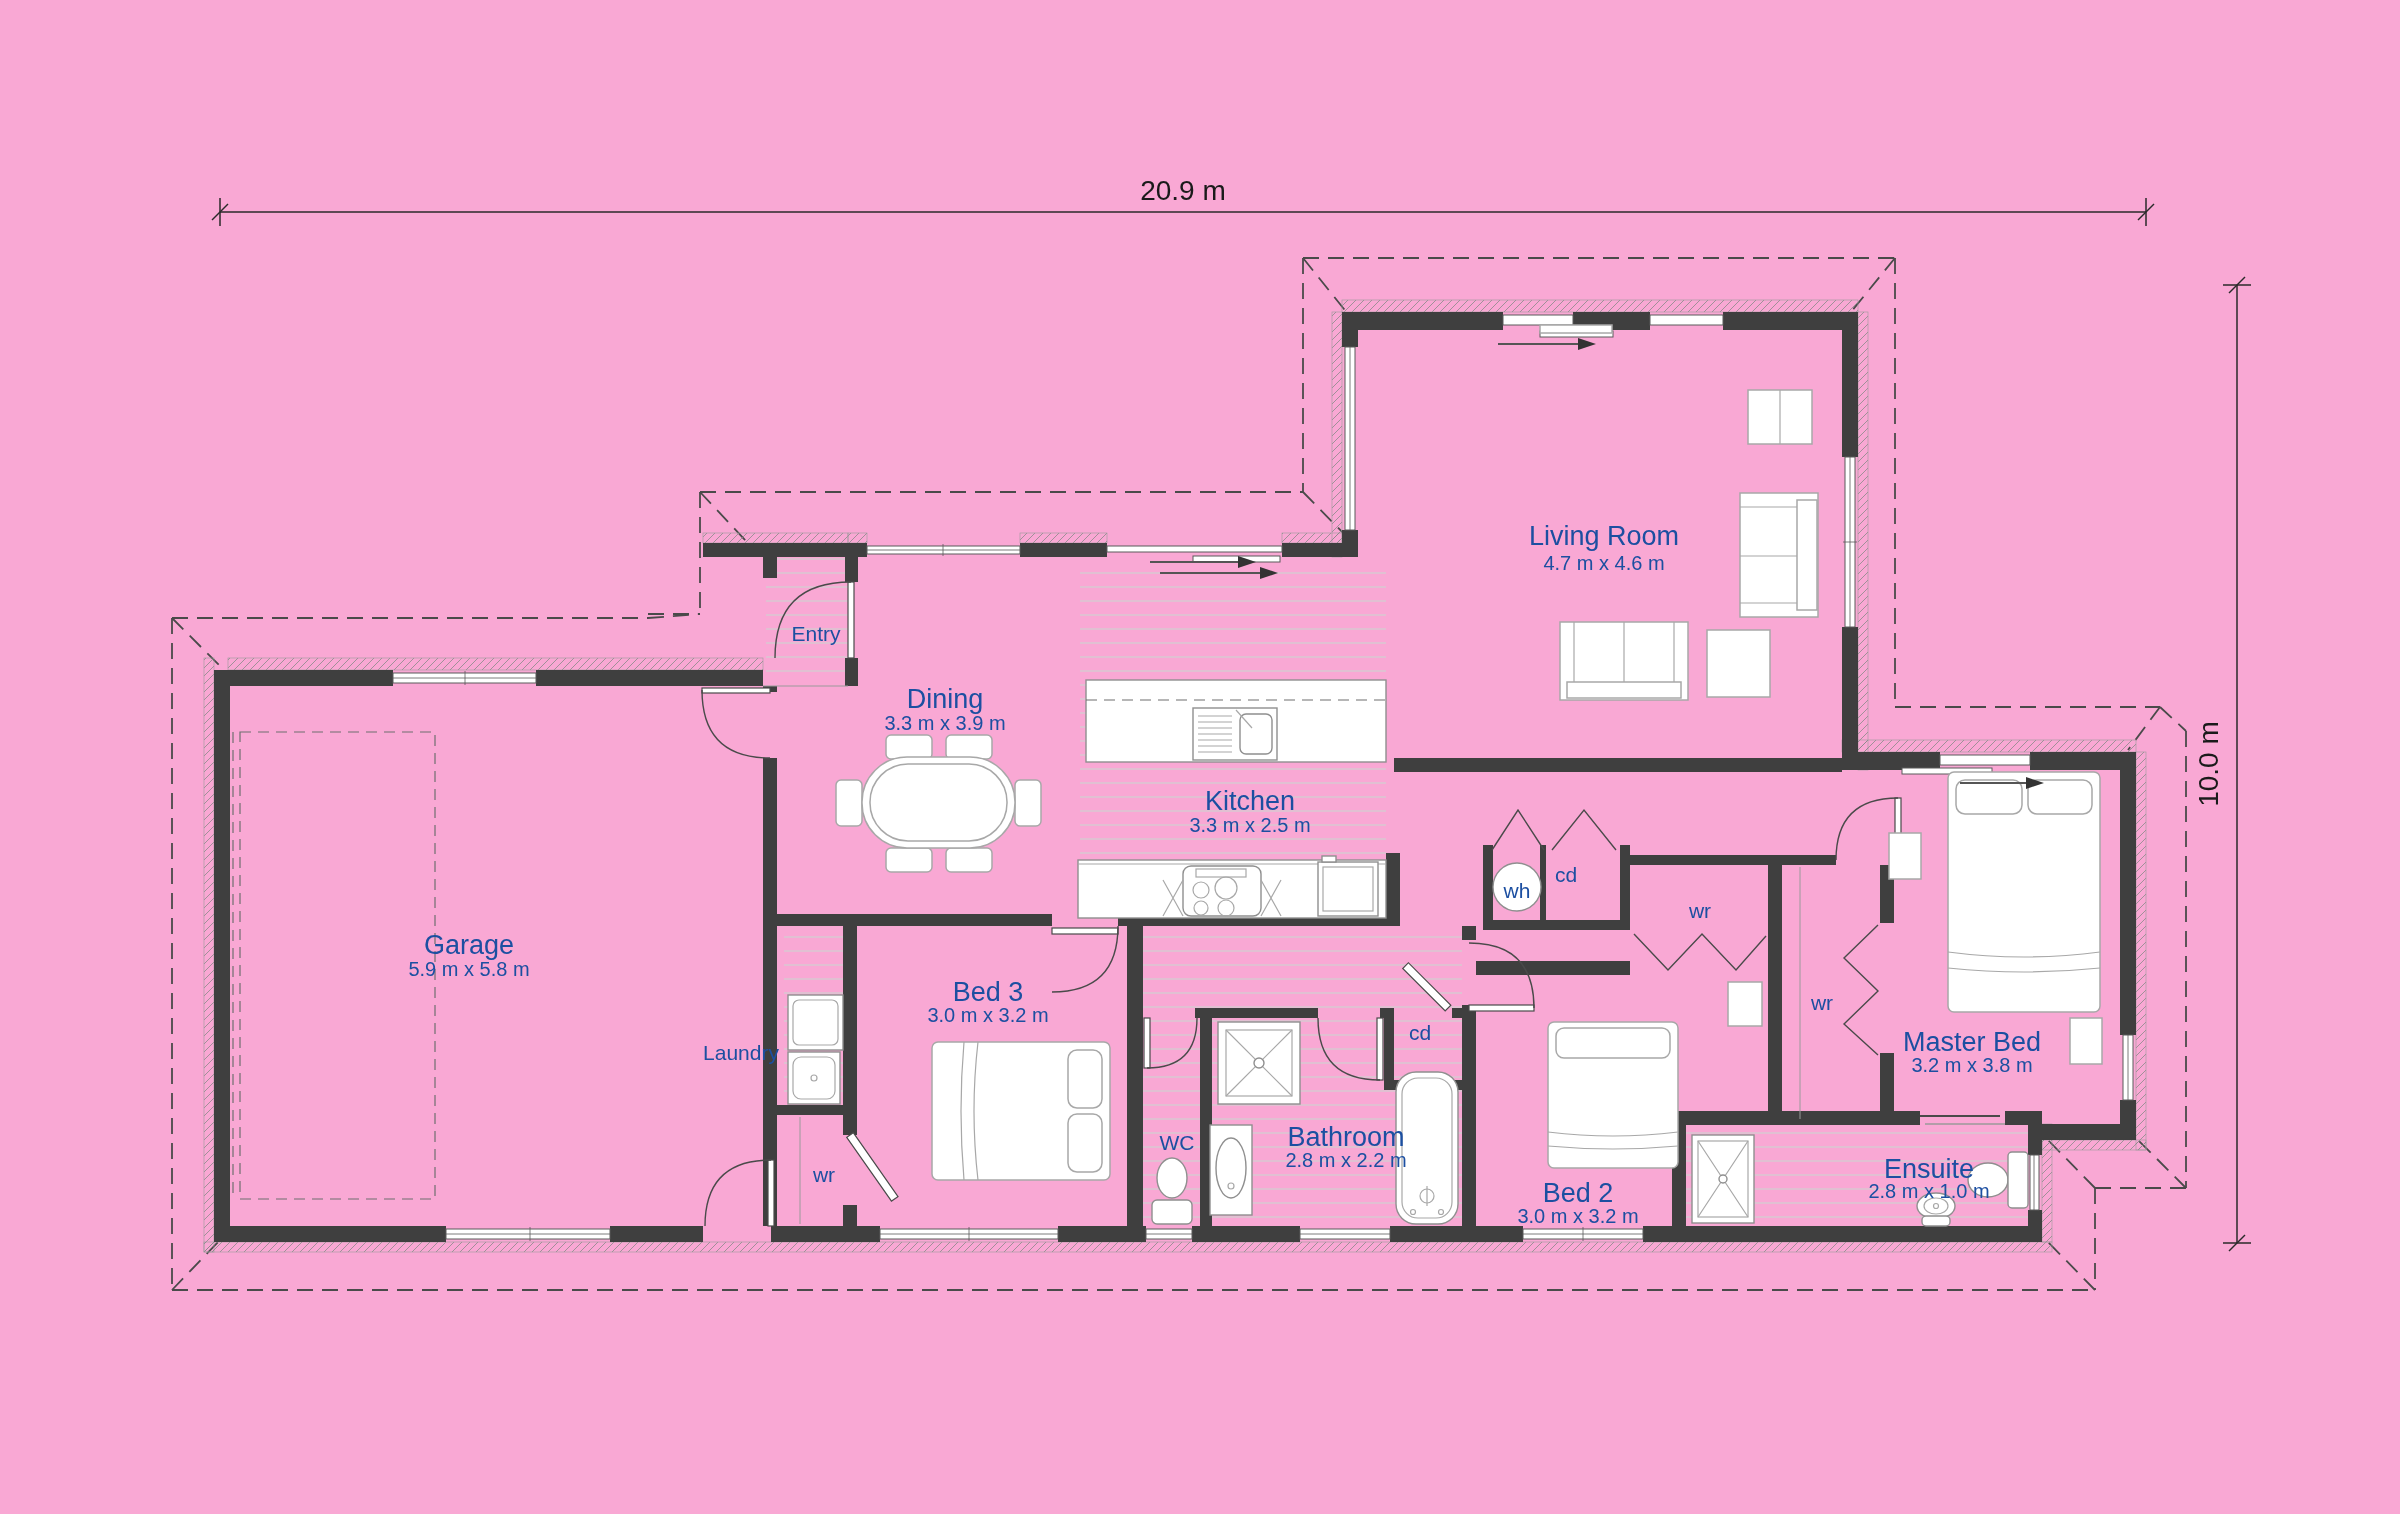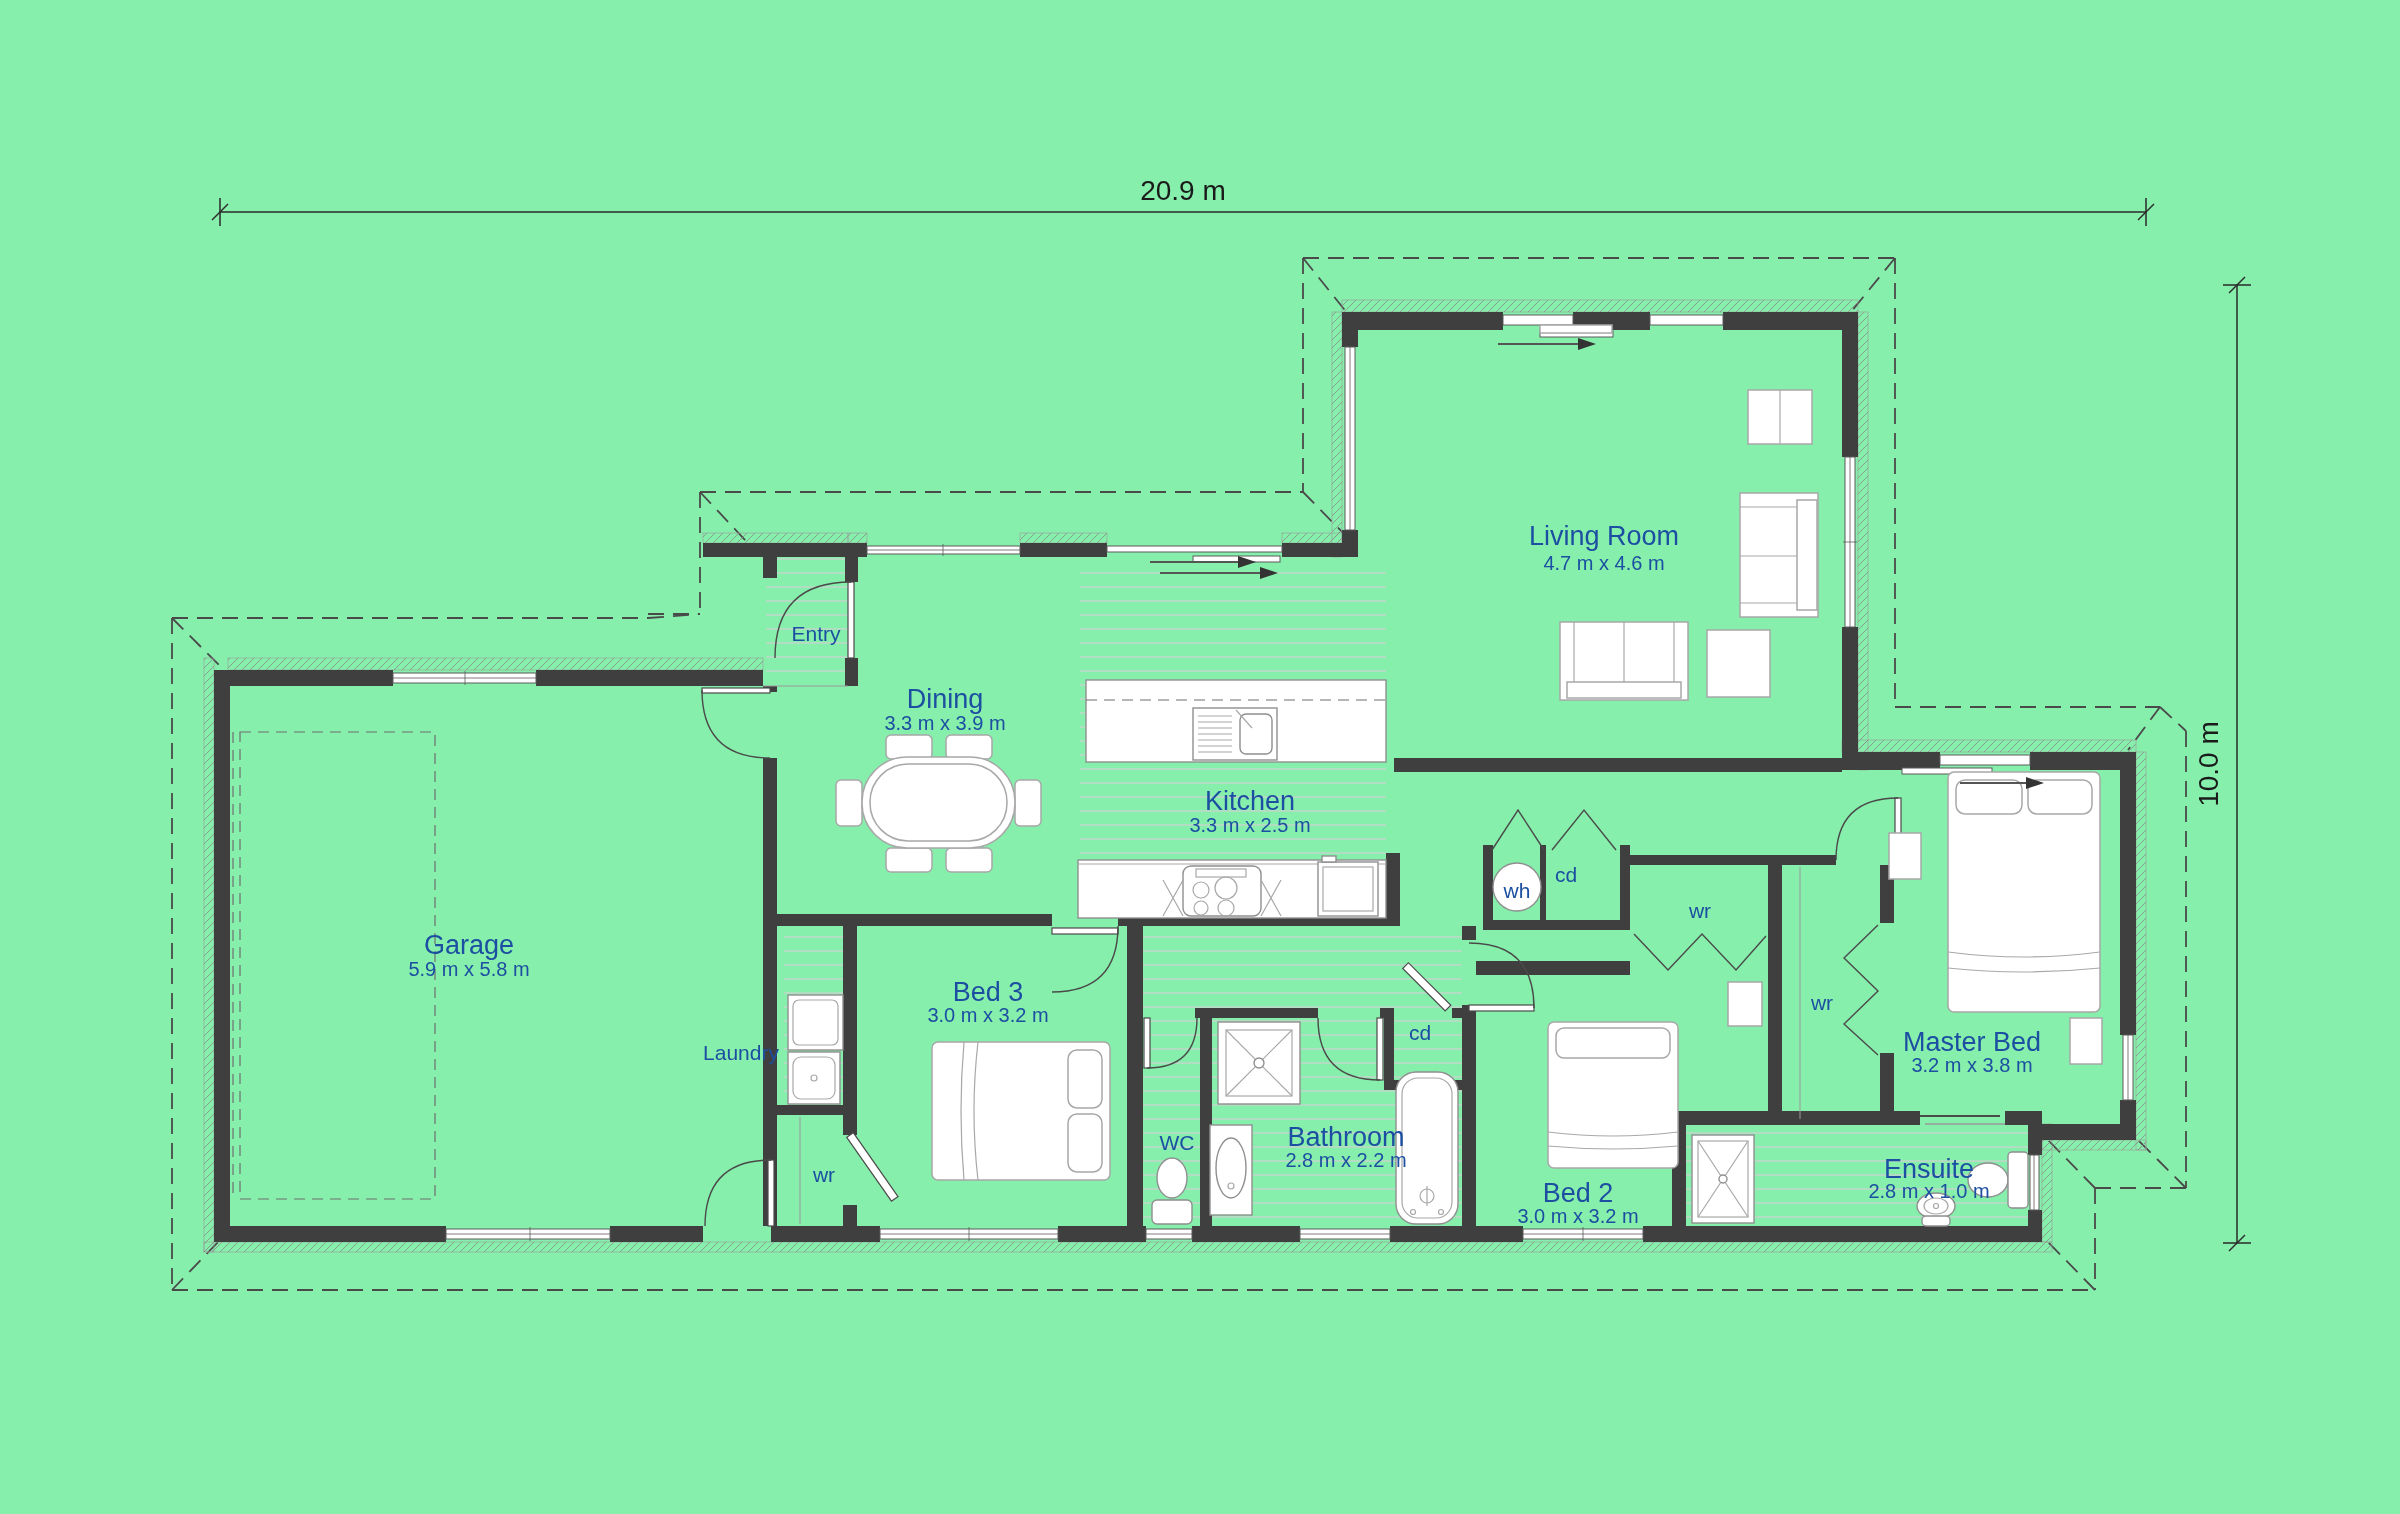--- a/index.html
+++ b/index.html
@@ -1,16 +1,16 @@
 <!DOCTYPE html>
 <html><head>
 <meta charset="utf-8">
 <style>
   html,body{margin:0;padding:0;background:#ffffff;}
-  .stage{position:relative;width:2400px;height:1514px;background:#86efac;overflow:hidden;
+  .stage{position:relative;width:2400px;height:1514px;background:#f9a8d4;overflow:hidden;
          font-family:"Liberation Sans", sans-serif;}
   svg{position:absolute;left:0;top:0;}
   text{font-family:"Liberation Sans", sans-serif;}
   .room-name{fill:#1c4fa1;font-size:27px;font-weight:500;}
   .room-dims{fill:#1c4fa1;font-size:20px;font-weight:500;}
   .small-label{fill:#1c4fa1;font-size:21px;font-weight:500;}
   .dim-label{fill:#1a1a1a;font-size:28px;}
   .wall{fill:#3f3f3f;stroke:none;}
   .furn{fill:#ffffff;stroke:#a8a8a8;stroke-width:1.5;}
   .furn-line{stroke:#a8a8a8;stroke-width:1.2;fill:none;}

